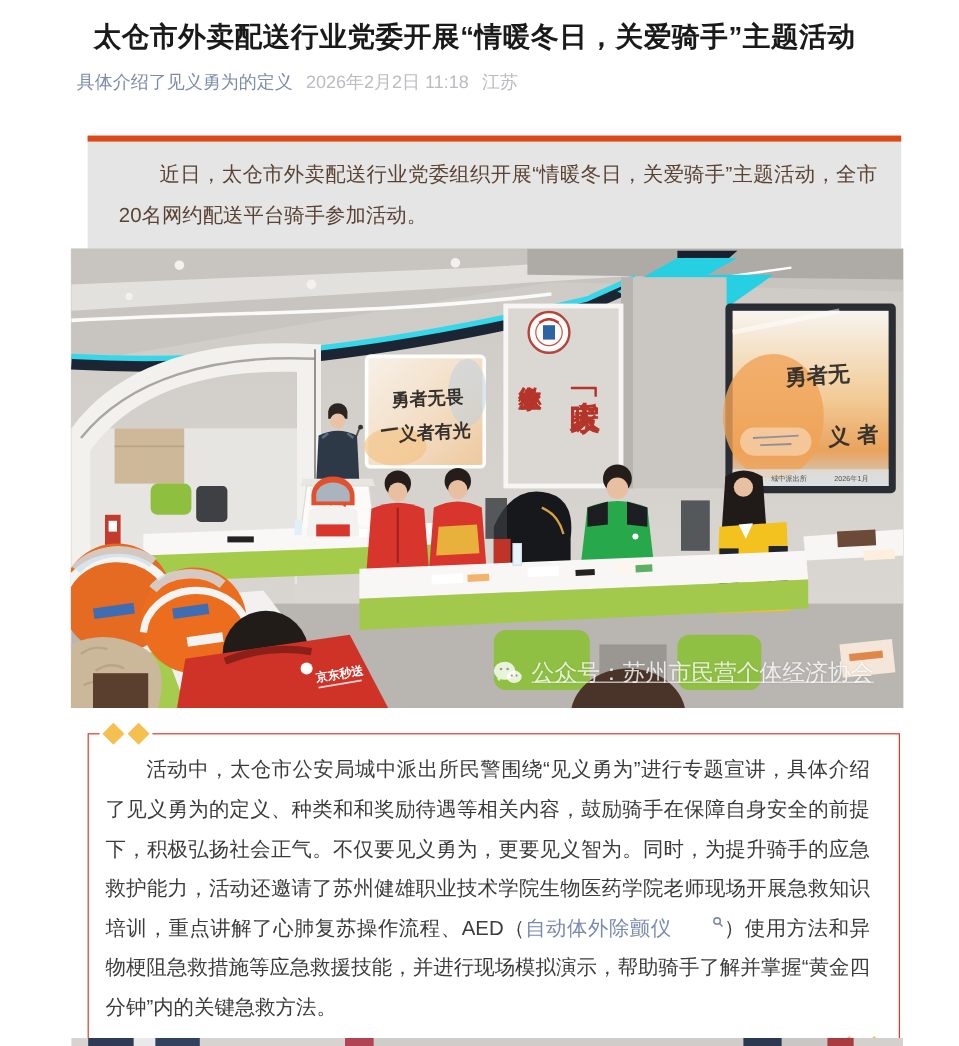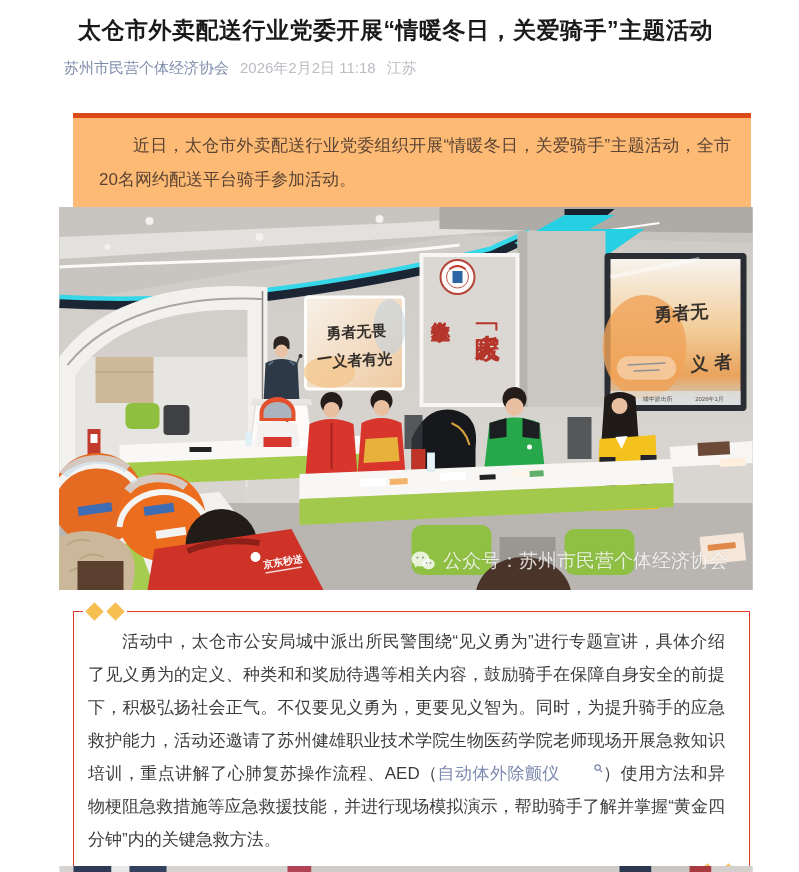--- a/index.html
+++ b/index.html
@@ -9,31 +9,31 @@
 
   .article-title{position:absolute;left:78px;top:14px;width:690px;margin:0;
     font-size:23px;line-height:1.45;font-weight:700;color:#1a1a1a;letter-spacing:.5px;}
 
   .byline{position:absolute;left:64px;top:59px;width:690px;
     font-size:15px;display:flex;gap:11px;align-items:baseline;white-space:nowrap;}
   .account-link{color:#7d8cab;text-decoration:none;cursor:pointer;}
   .pub-date,.pub-region{color:#b9bcc1;}
 
   .intro-box{position:absolute;left:73px;top:113px;width:678px;box-sizing:border-box;
-    background:#fdba74;border-top:5px solid #dc4a17;
+    background:#e5e5e5;border-top:5px solid #dc4a17;
     padding:11px 20px 16px 26px;}
   .intro-box p{margin:0;font-size:17px;line-height:34px;color:#5a4334;
     text-align:justify;text-indent:2em;}
 
   .photo{position:absolute;left:59px;top:207px;width:694px;height:383px;margin:0;
     overflow:hidden;background:#d5d2cd;}
   .photo svg{display:block;}
   .watermark{position:absolute;left:352px;top:341px;display:flex;align-items:center;gap:8px;
     color:rgba(255,255,255,.8);font-size:19px;white-space:nowrap;
-    text-shadow:0 0 2px rgba(0,0,0,.12);}
+    text-shadow:0 0 2px rgba(0,0,0,.12);text-decoration:underline;}
 
   .body-box{position:absolute;left:73px;top:611px;width:677px;box-sizing:border-box;
     border:1.5px solid #e0392a;padding:13px 24px 16px 14px;background:#ffffff;}
   .body-box p{margin:0;font-size:17px;line-height:33px;color:#3c3c3c;
     text-align:justify;text-indent:2em;}
   .term-link{color:#7c89ae;text-decoration:none;cursor:pointer;}
   .sup-icon{display:inline-block;vertical-align:6px;line-height:0;}
 
   .corner-deco{position:absolute;display:flex;gap:8px;background:#ffffff;padding:0 5px;}
   .corner-deco.tl{top:-7px;left:9px;}
@@ -43,21 +43,21 @@
   .photo2{position:absolute;left:59px;top:862px;width:694px;height:10px;margin:0;overflow:hidden;}
 </style>
 </head>
 <body>
 
 <div class="page">
 
   <h1 class="article-title">太仓市外卖配送行业党委开展“情暖冬日，关爱骑手”主题活动</h1>
 
   <div class="byline">
-    <a class="account-link">苏州市民营个体经济协会</a>
+    <a class="account-link">具体介绍了见义勇为的定义</a>
     <span class="pub-date">2026年2月2日 11:18</span>
     <span class="pub-region">江苏</span>
   </div>
 
   <section class="intro-box">
     <p>近日，太仓市外卖配送行业党委组织开展“情暖冬日，关爱骑手”主题活动，全市20名网约配送平台骑手参加活动。</p>
   </section>
 
   <figure class="photo">
     <svg width="694" height="383" viewBox="0 0 693 383" xmlns="http://www.w3.org/2000/svg">

